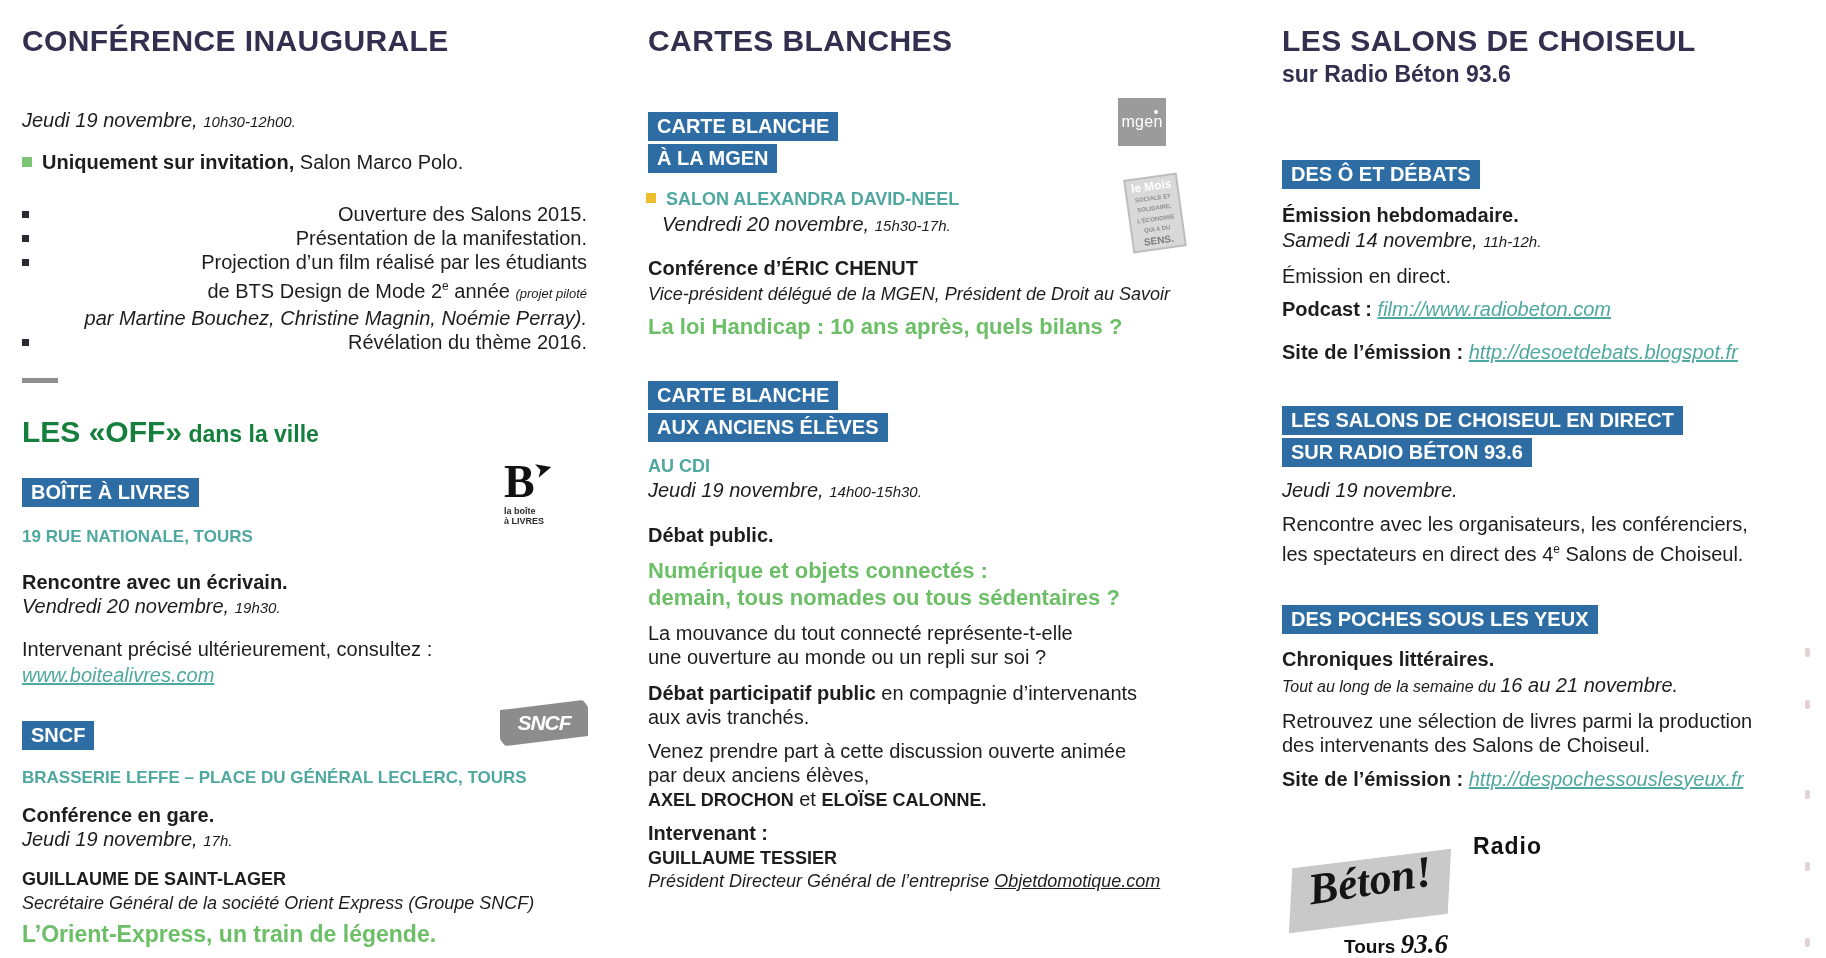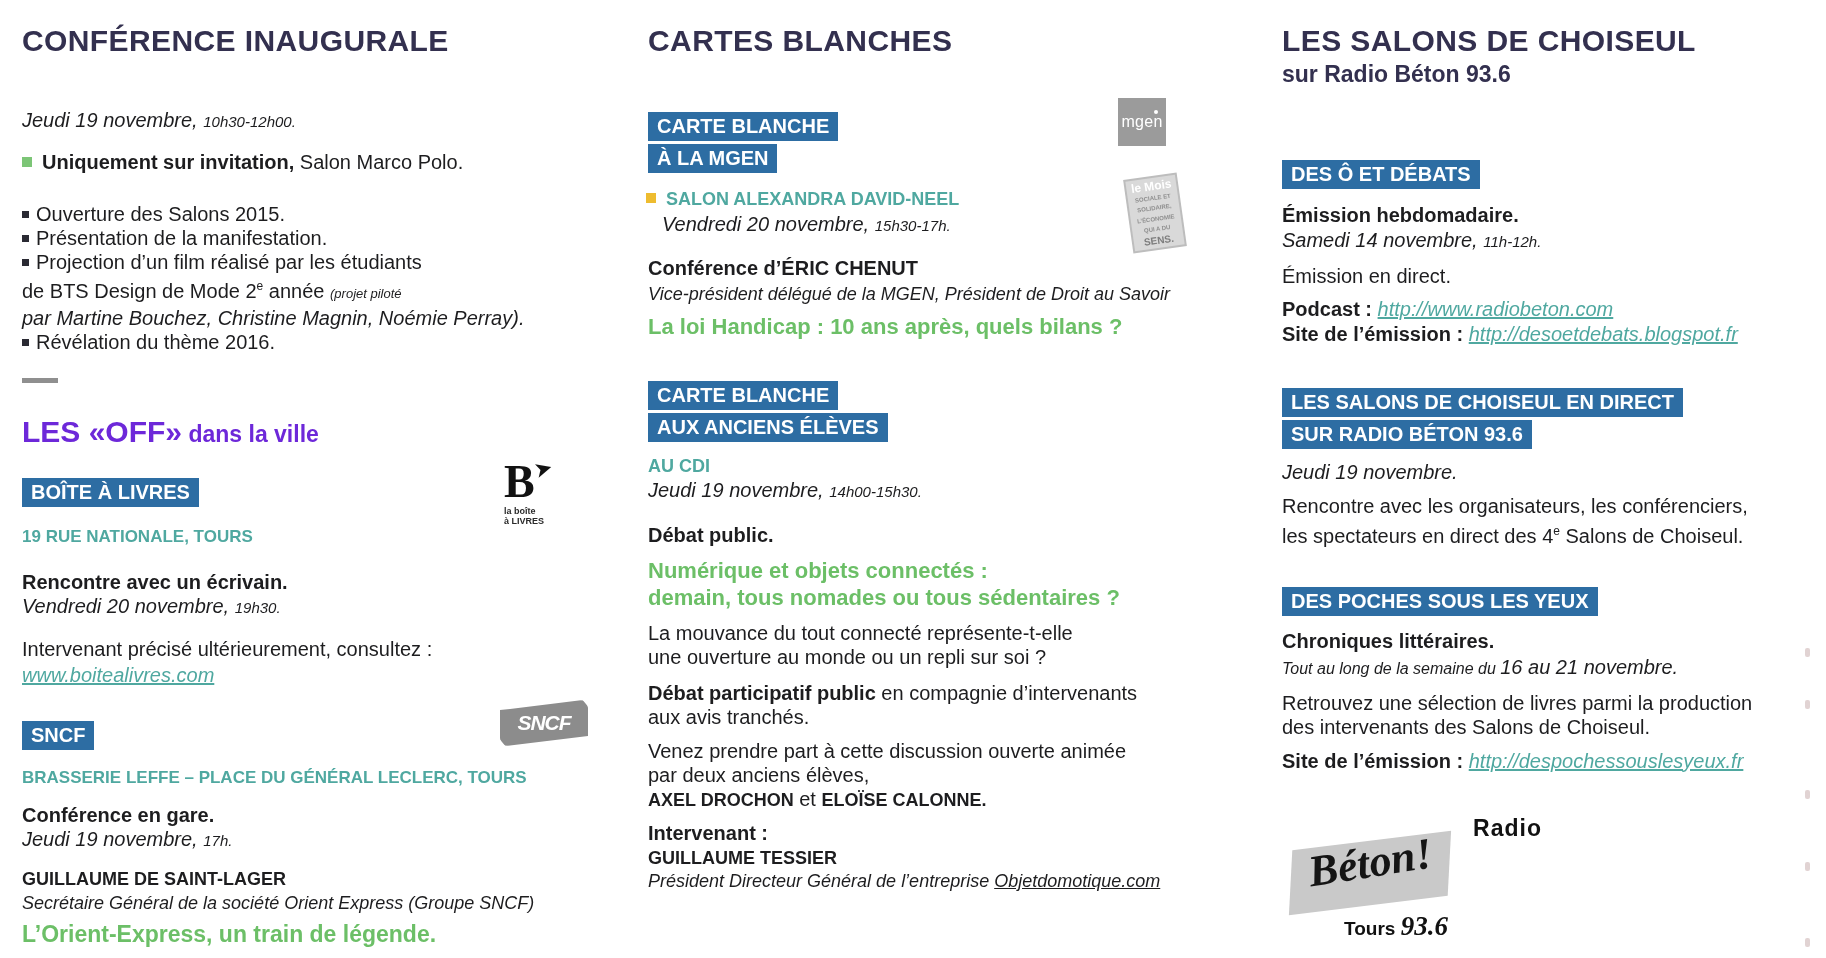--- a/index.html
+++ b/index.html
@@ -4,21 +4,21 @@
 <style>
   html,body{margin:0;padding:0;background:#e8e8e8;}
   .page{position:relative;width:1826px;height:958px;background:#ffffff;overflow:hidden;
         font-family:"Liberation Sans",sans-serif;color:#1d1d1f;}
   .col{position:absolute;top:0;height:752px;}
   #col1{left:22px;width:565px;}
   #col2{left:648px;width:590px;}
   #col3{left:1282px;width:540px;}
   p{margin:0;}
   .h1{font-size:30px;font-weight:bold;color:#33304f;letter-spacing:.4px;line-height:34px;}
-  .h2{font-size:30px;font-weight:bold;color:#6d28d9;line-height:36px;}
+  .h2{font-size:30px;font-weight:bold;color:#15803d;line-height:36px;}
   .h2 .sub{font-size:23px;letter-spacing:0;}
   .subtitle{font-size:23px;font-weight:bold;color:#33304f;line-height:28px;}
   .badge{display:inline-block;width:fit-content;background:#2d6da3;color:#fff;font-weight:bold;
          font-size:20px;line-height:23px;padding:3px 9px;white-space:nowrap;}
   .badge-stack .badge{display:table;margin-bottom:3px;}
   .body{font-size:20px;line-height:24px;}
   .b{font-weight:bold;}
   .date{font-style:italic;font-size:20px;line-height:24px;}
   .time{font-size:15px;}
   .small-it{font-style:italic;font-size:13px;}
@@ -26,21 +26,21 @@
   .green-t{color:#6cbf67;font-weight:bold;font-size:21px;line-height:27px;}
   .note{color:#4a7fc1;font-style:italic;font-size:19px;line-height:23px;}
   .role{font-style:italic;font-size:18px;line-height:22px;}
   .caps{font-weight:bold;font-size:18px;line-height:22px;}
   .link{color:#4fa8a0;font-style:italic;text-decoration:underline;cursor:pointer;}
   .dlink{color:#1d1d1f;font-style:italic;text-decoration:underline;cursor:pointer;}
   .dash{width:36px;height:5px;background:#8f8f8f;}
   .sq{display:inline-block;width:10px;height:10px;vertical-align:2px;margin-right:10px;}
   .sq-green{background:#7cc576;margin-left:-20px;}
   .sq-yellow{background:#eebc2f;margin-left:-16px;}
-  ul.mini{list-style:none;margin:0;padding:0;}
+  ul.mini{list-style:none;margin:0;padding:0;text-align:right;}
   ul.mini li{position:relative;padding-left:14px;font-size:20px;line-height:24px;}
   ul.mini li::before{content:"";position:absolute;left:0;top:9px;width:7px;height:7px;background:#2a2a33;}
   ul.mini li.cont{padding-left:0;}
   ul.mini li.cont::before{display:none;}
   .ind{padding-left:14px;}
   sup{font-size:12px;}
   
   .bal{position:absolute;left:482px;top:460px;width:66px;height:80px;}
   .bal .balb{font-size:46px;font-weight:bold;color:#121212;line-height:44px;font-family:"Liberation Serif",serif;}
   .bal .arrow{position:absolute;left:30px;top:-4px;font-size:22px;color:#121212;transform:rotate(-15deg);}
@@ -221,23 +221,23 @@
     <p class="subtitle" style="margin-top:2px">sur Radio Béton 93.6</p>
 
     <div class="badge" style="margin-top:72px">DES Ô ET DÉBATS</div>
     <p class="body b" style="margin-top:14px">Émission hebdomadaire.</p>
     <p class="date" style="margin-top:1px">
       <span>Samedi 14 novembre,</span>
       <span class="time">11h-12h.</span>
     </p>
     <p class="body" style="margin-top:10px">Émission en direct.</p>
     <p class="body" style="margin-top:9px;line-height:25px">
-      <span class="b">Podcast : </span><span class="link">http://www.radiobeton.com</span>
-    </p>
-    <p class="body" style="margin-top:0;line-height:25px">
+      <span class="b">Podcast : </span><span class="link">film://www.radiobeton.com</span>
+    </p>
+    <p class="body" style="margin-top:18px;line-height:25px">
       <span class="b">Site de l’émission : </span><span class="link">http://desoetdebats.blogspot.fr</span>
     </p>
 
     <div class="badge-stack" style="margin-top:41px">
       <div class="badge">LES SALONS DE CHOISEUL EN DIRECT</div>
       <div class="badge">SUR RADIO BÉTON 93.6</div>
     </div>
     <p class="date" style="margin-top:11px">Jeudi 19 novembre.</p>
     <p class="body" style="margin-top:10px;line-height:25px">
       <span>Rencontre avec les organisateurs, les conférenciers,</span><br>

